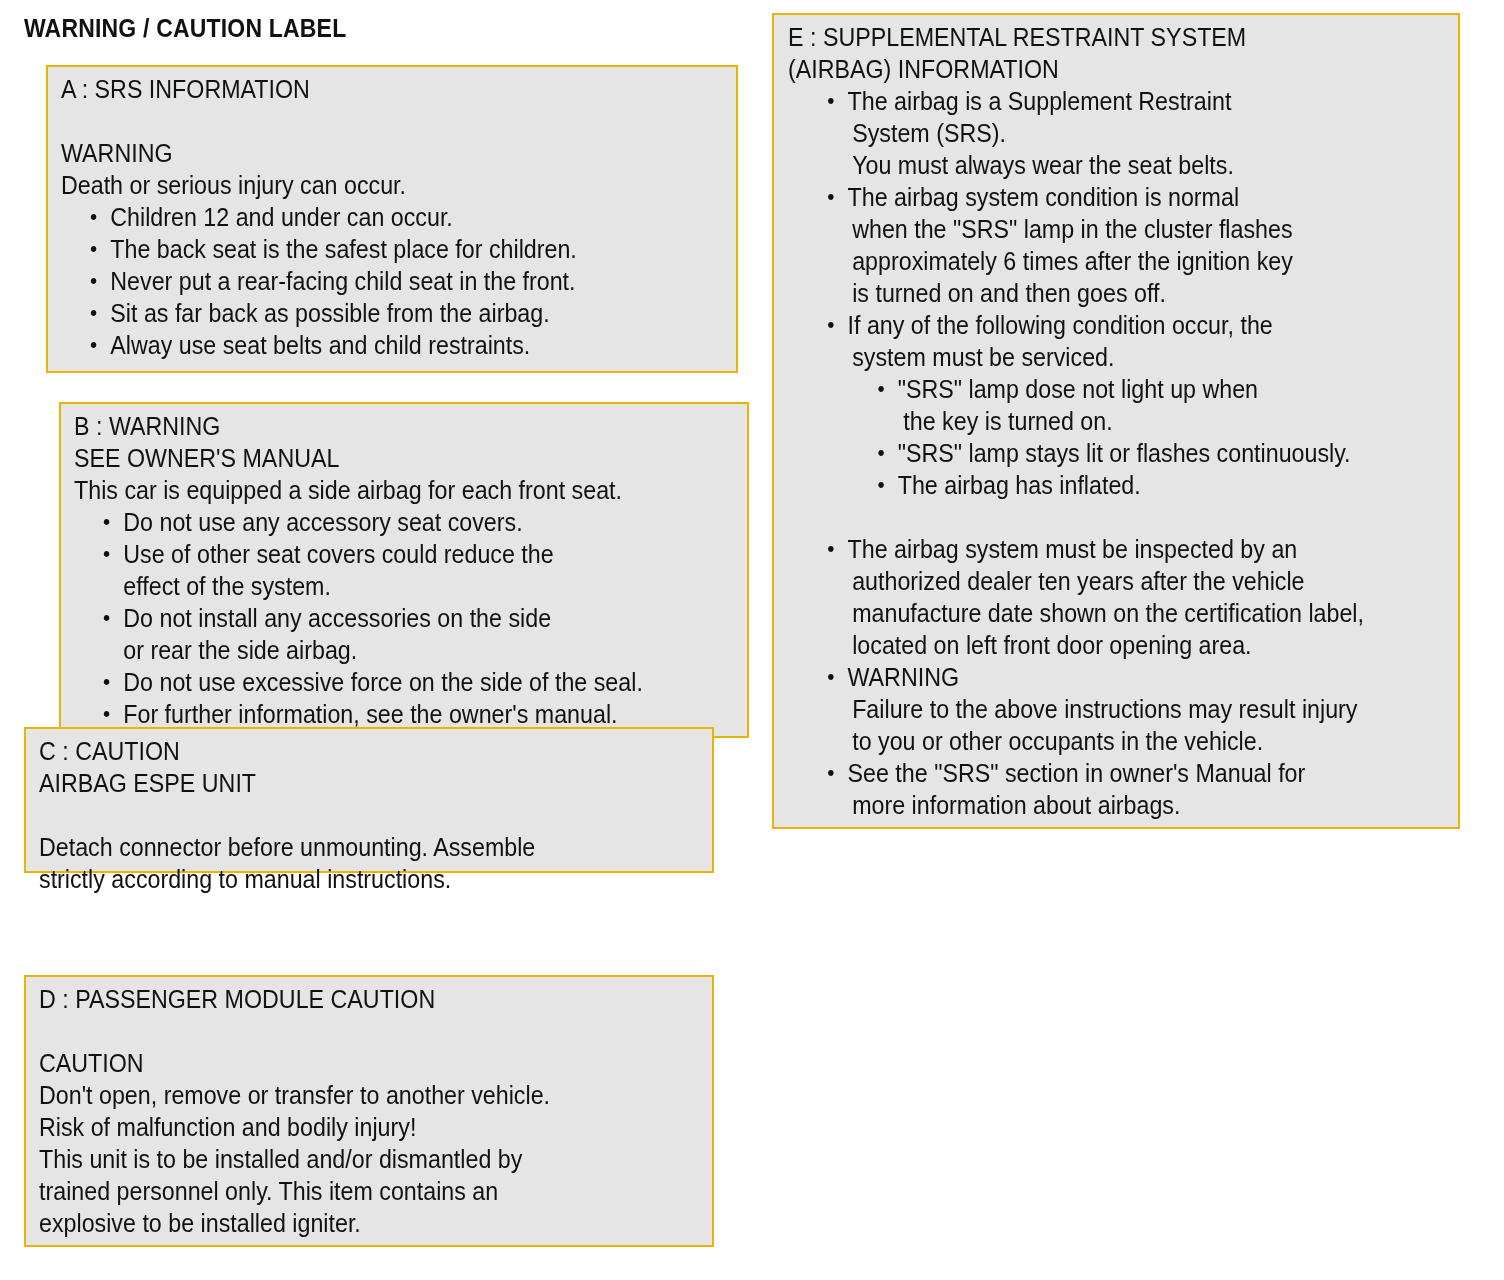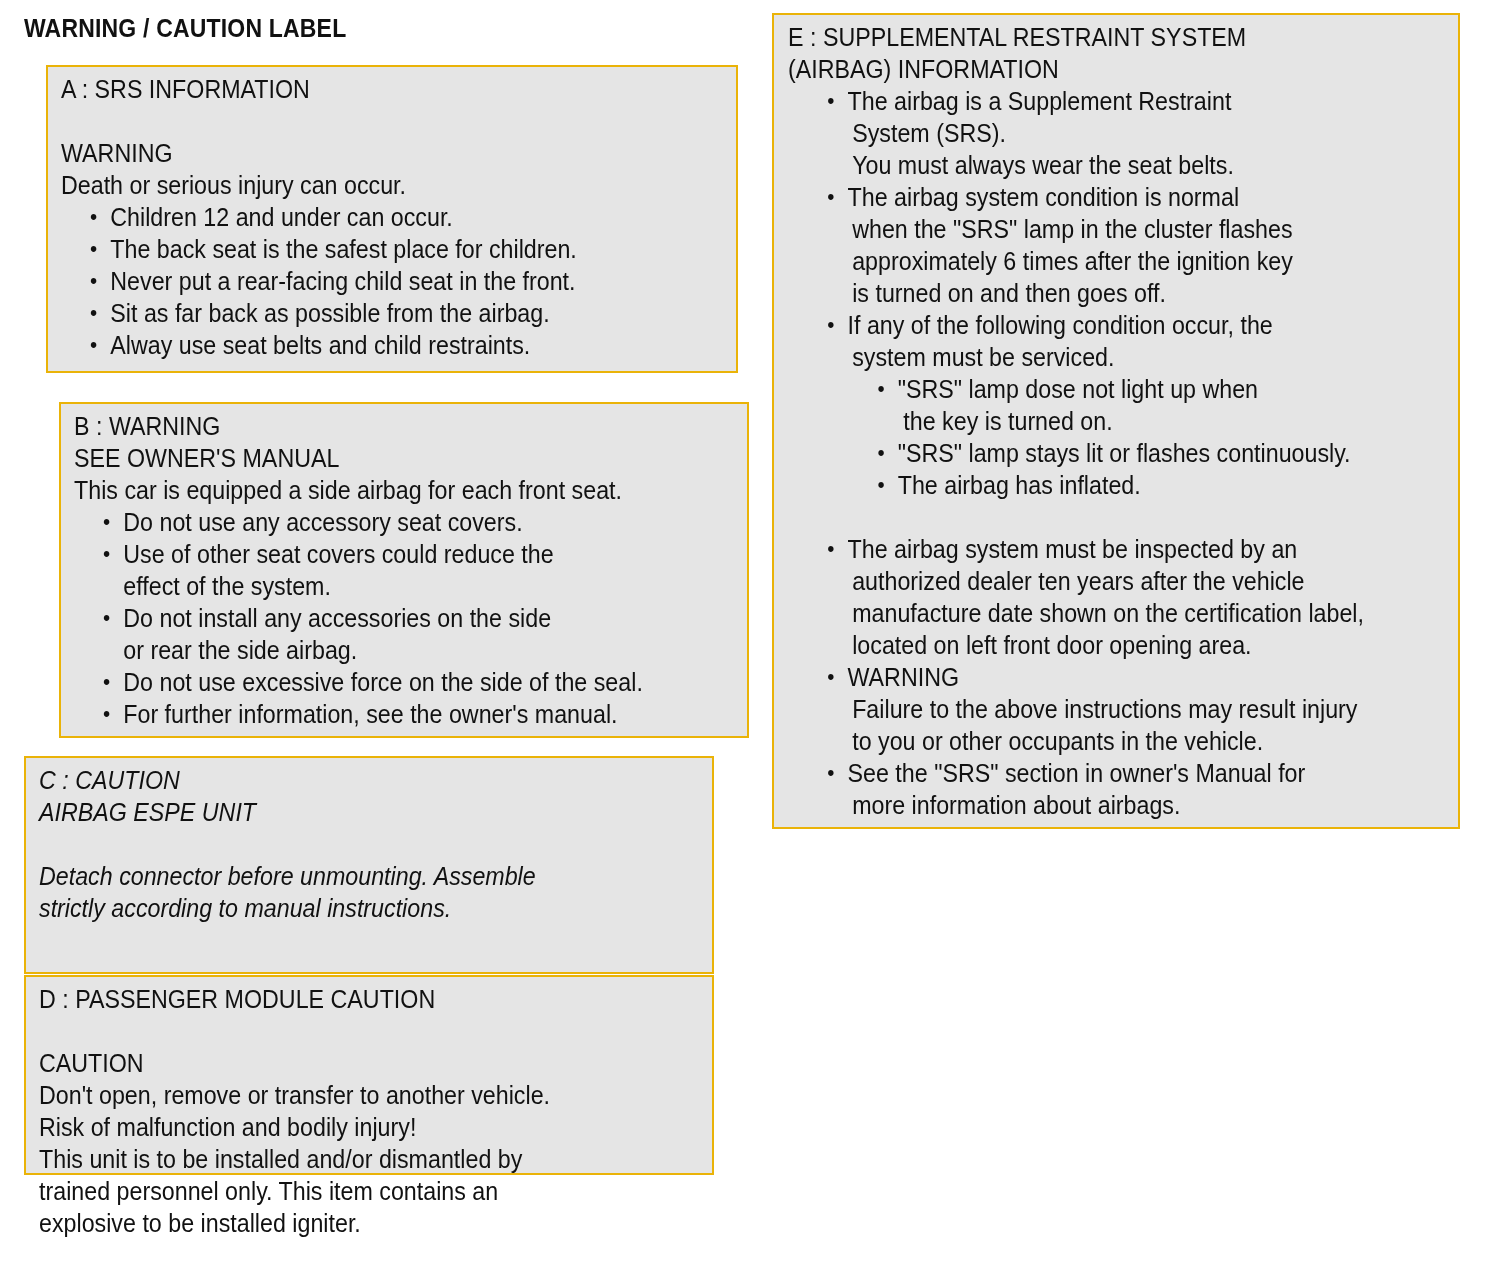--- a/index.html
+++ b/index.html
@@ -11,22 +11,22 @@
       position: absolute; left: 24px; top: 14px;
       font-size: 25px; font-weight: bold; letter-spacing: 0.2px;
       transform: scaleX(0.92); transform-origin: left top;
     }
     .box {
       position: absolute; border: 2px solid #eab308; box-sizing: border-box;
       background: #e5e5e5;
     }
     .box-a { left: 22px; top: 65px; width: 692px; height: 308px; margin-left: 24px; }
     .box-b { left: 24px; top: 402px; width: 690px; height: 336px; margin-left: 35px; }
-    .box-c { left: 24px; top: 756px; width: 690px; height: 218px; font-style: italic; }
-    .box-d { left: 24px; top: 975px; width: 690px; height: 200px; }
+    .box-c { left: 24px; top: 727px; width: 690px; height: 146px; }
+    .box-d { left: 24px; top: 975px; width: 690px; height: 272px; }
     .box-e { left: 772px; top: 13px; width: 688px; height: 816px; }
 
     .content { position: absolute; left: 13px; top: 6px; right: 6px; }
     .box-e .content { left: 14px; top: 6px; }
 
     .line {
       font-size: 25px; line-height: 32px; height: 32px; white-space: nowrap;
       transform: scaleX(0.93); transform-origin: left center;
     }
     .blank { height: 32px; }

